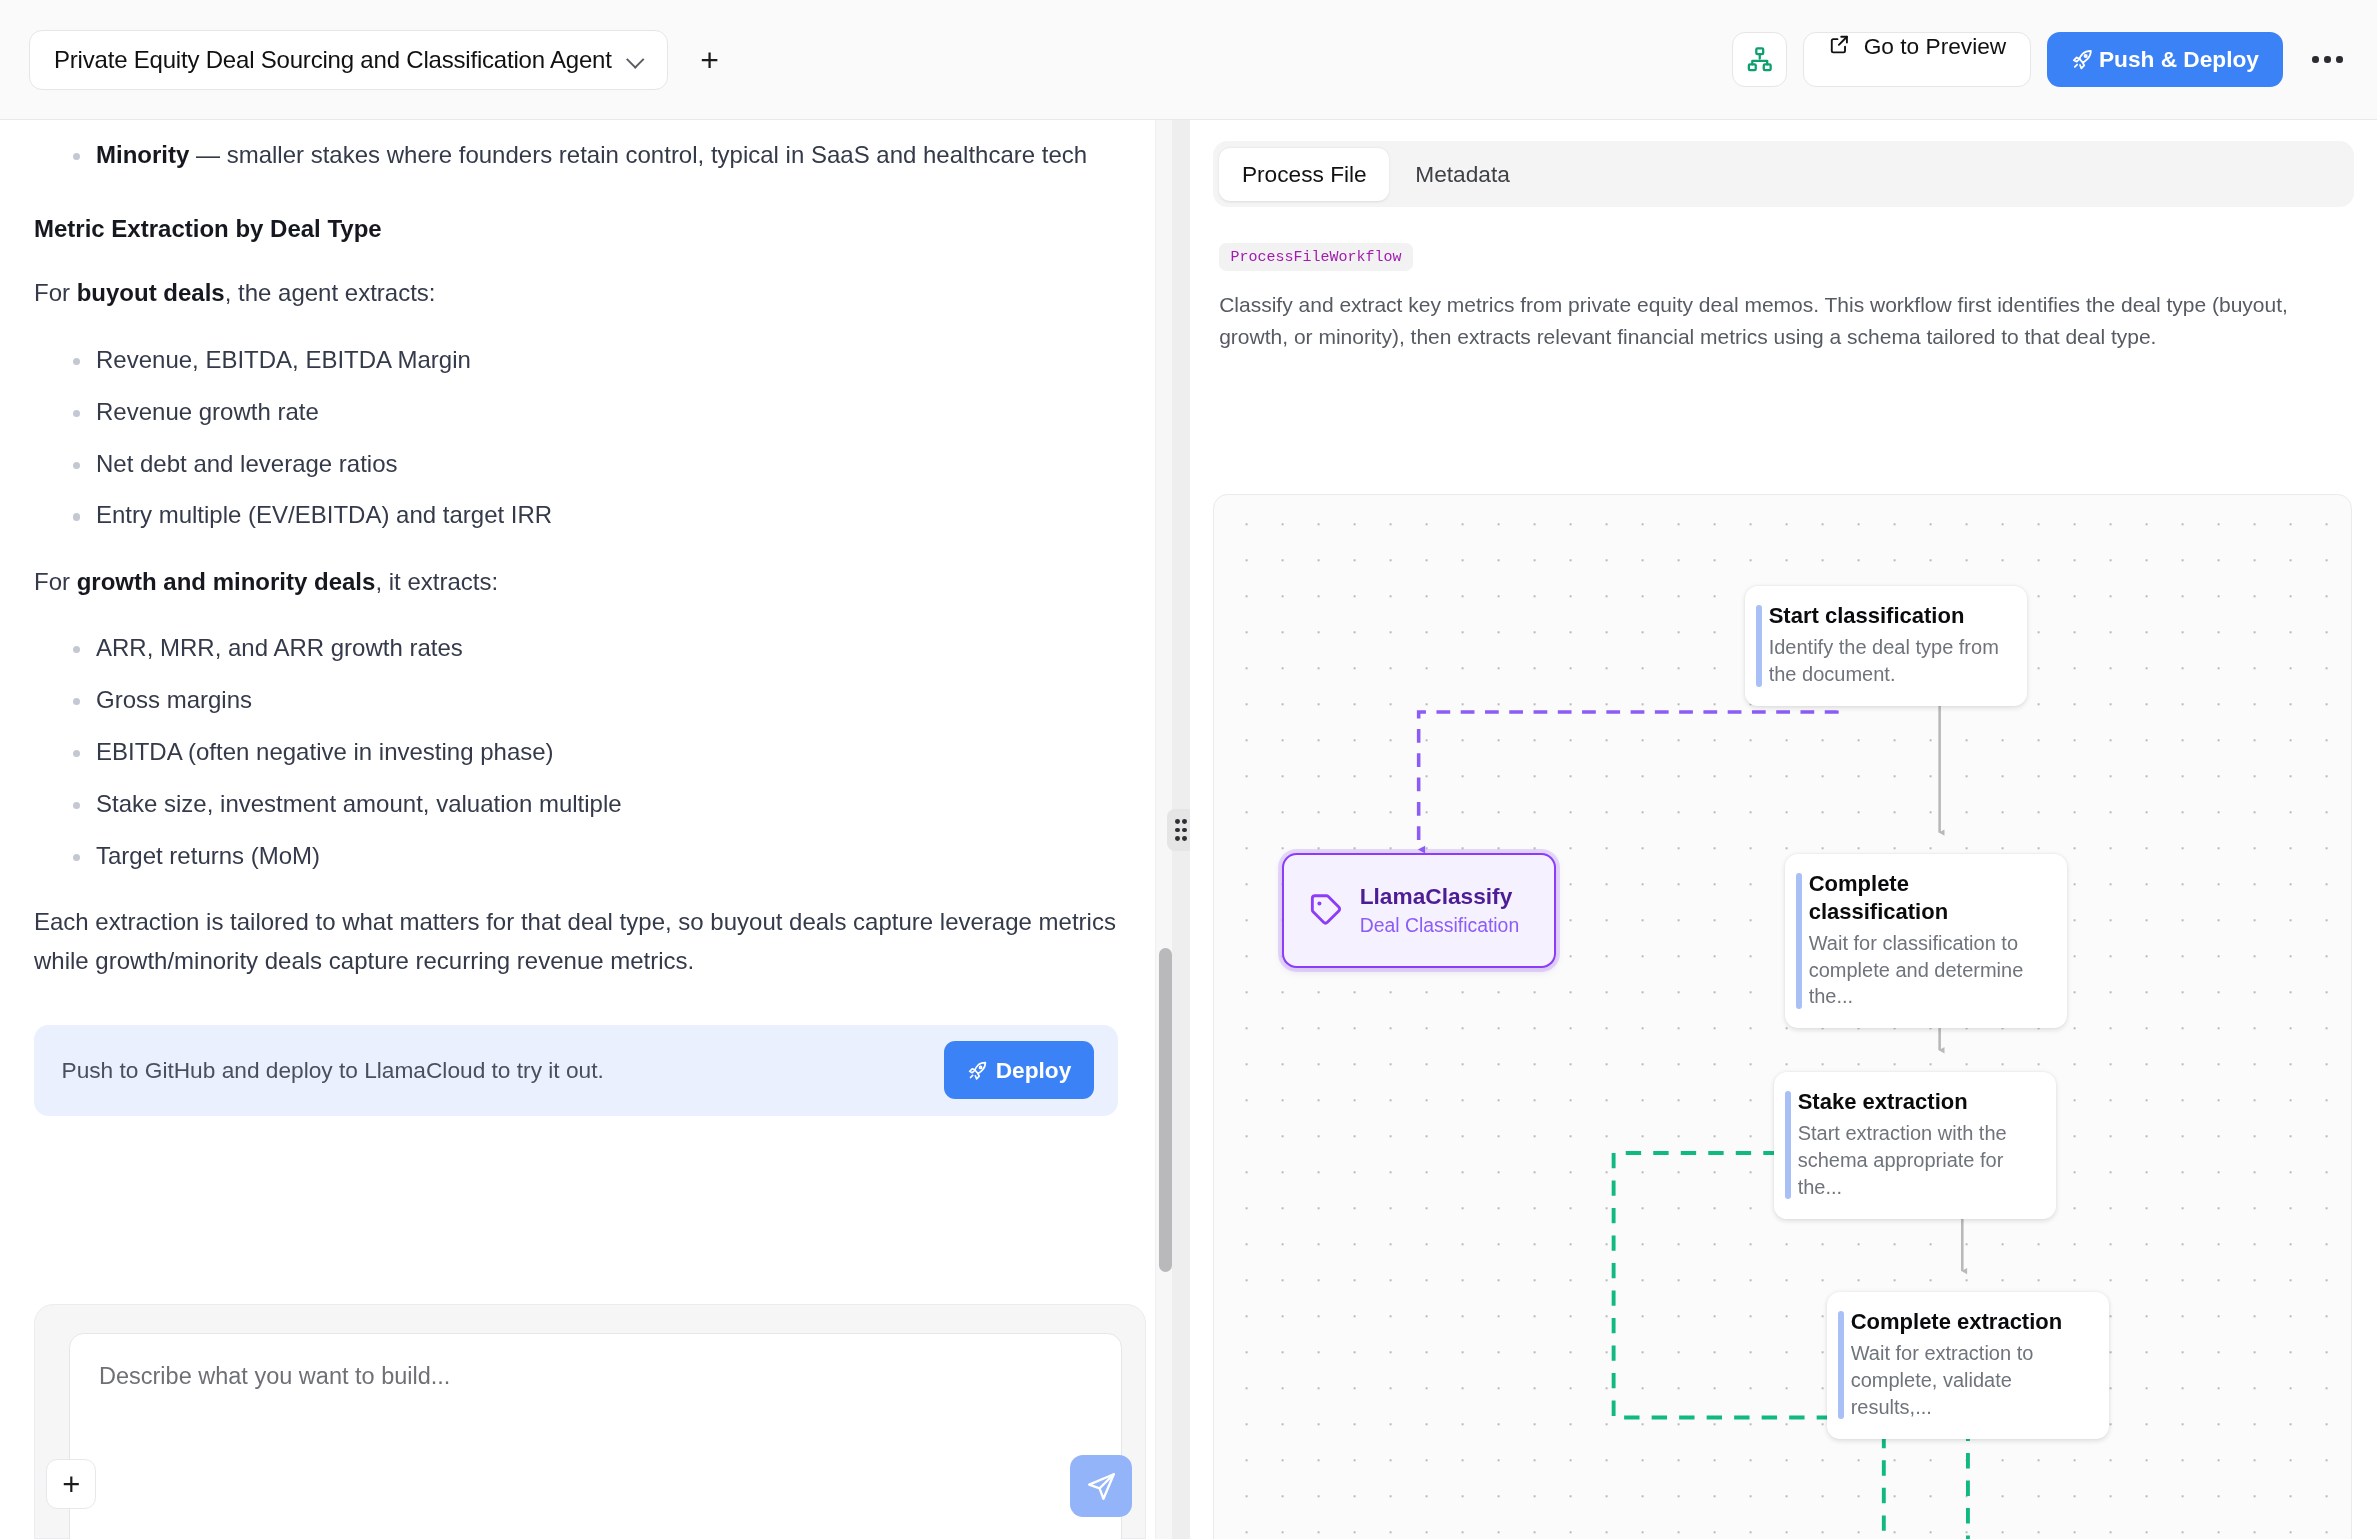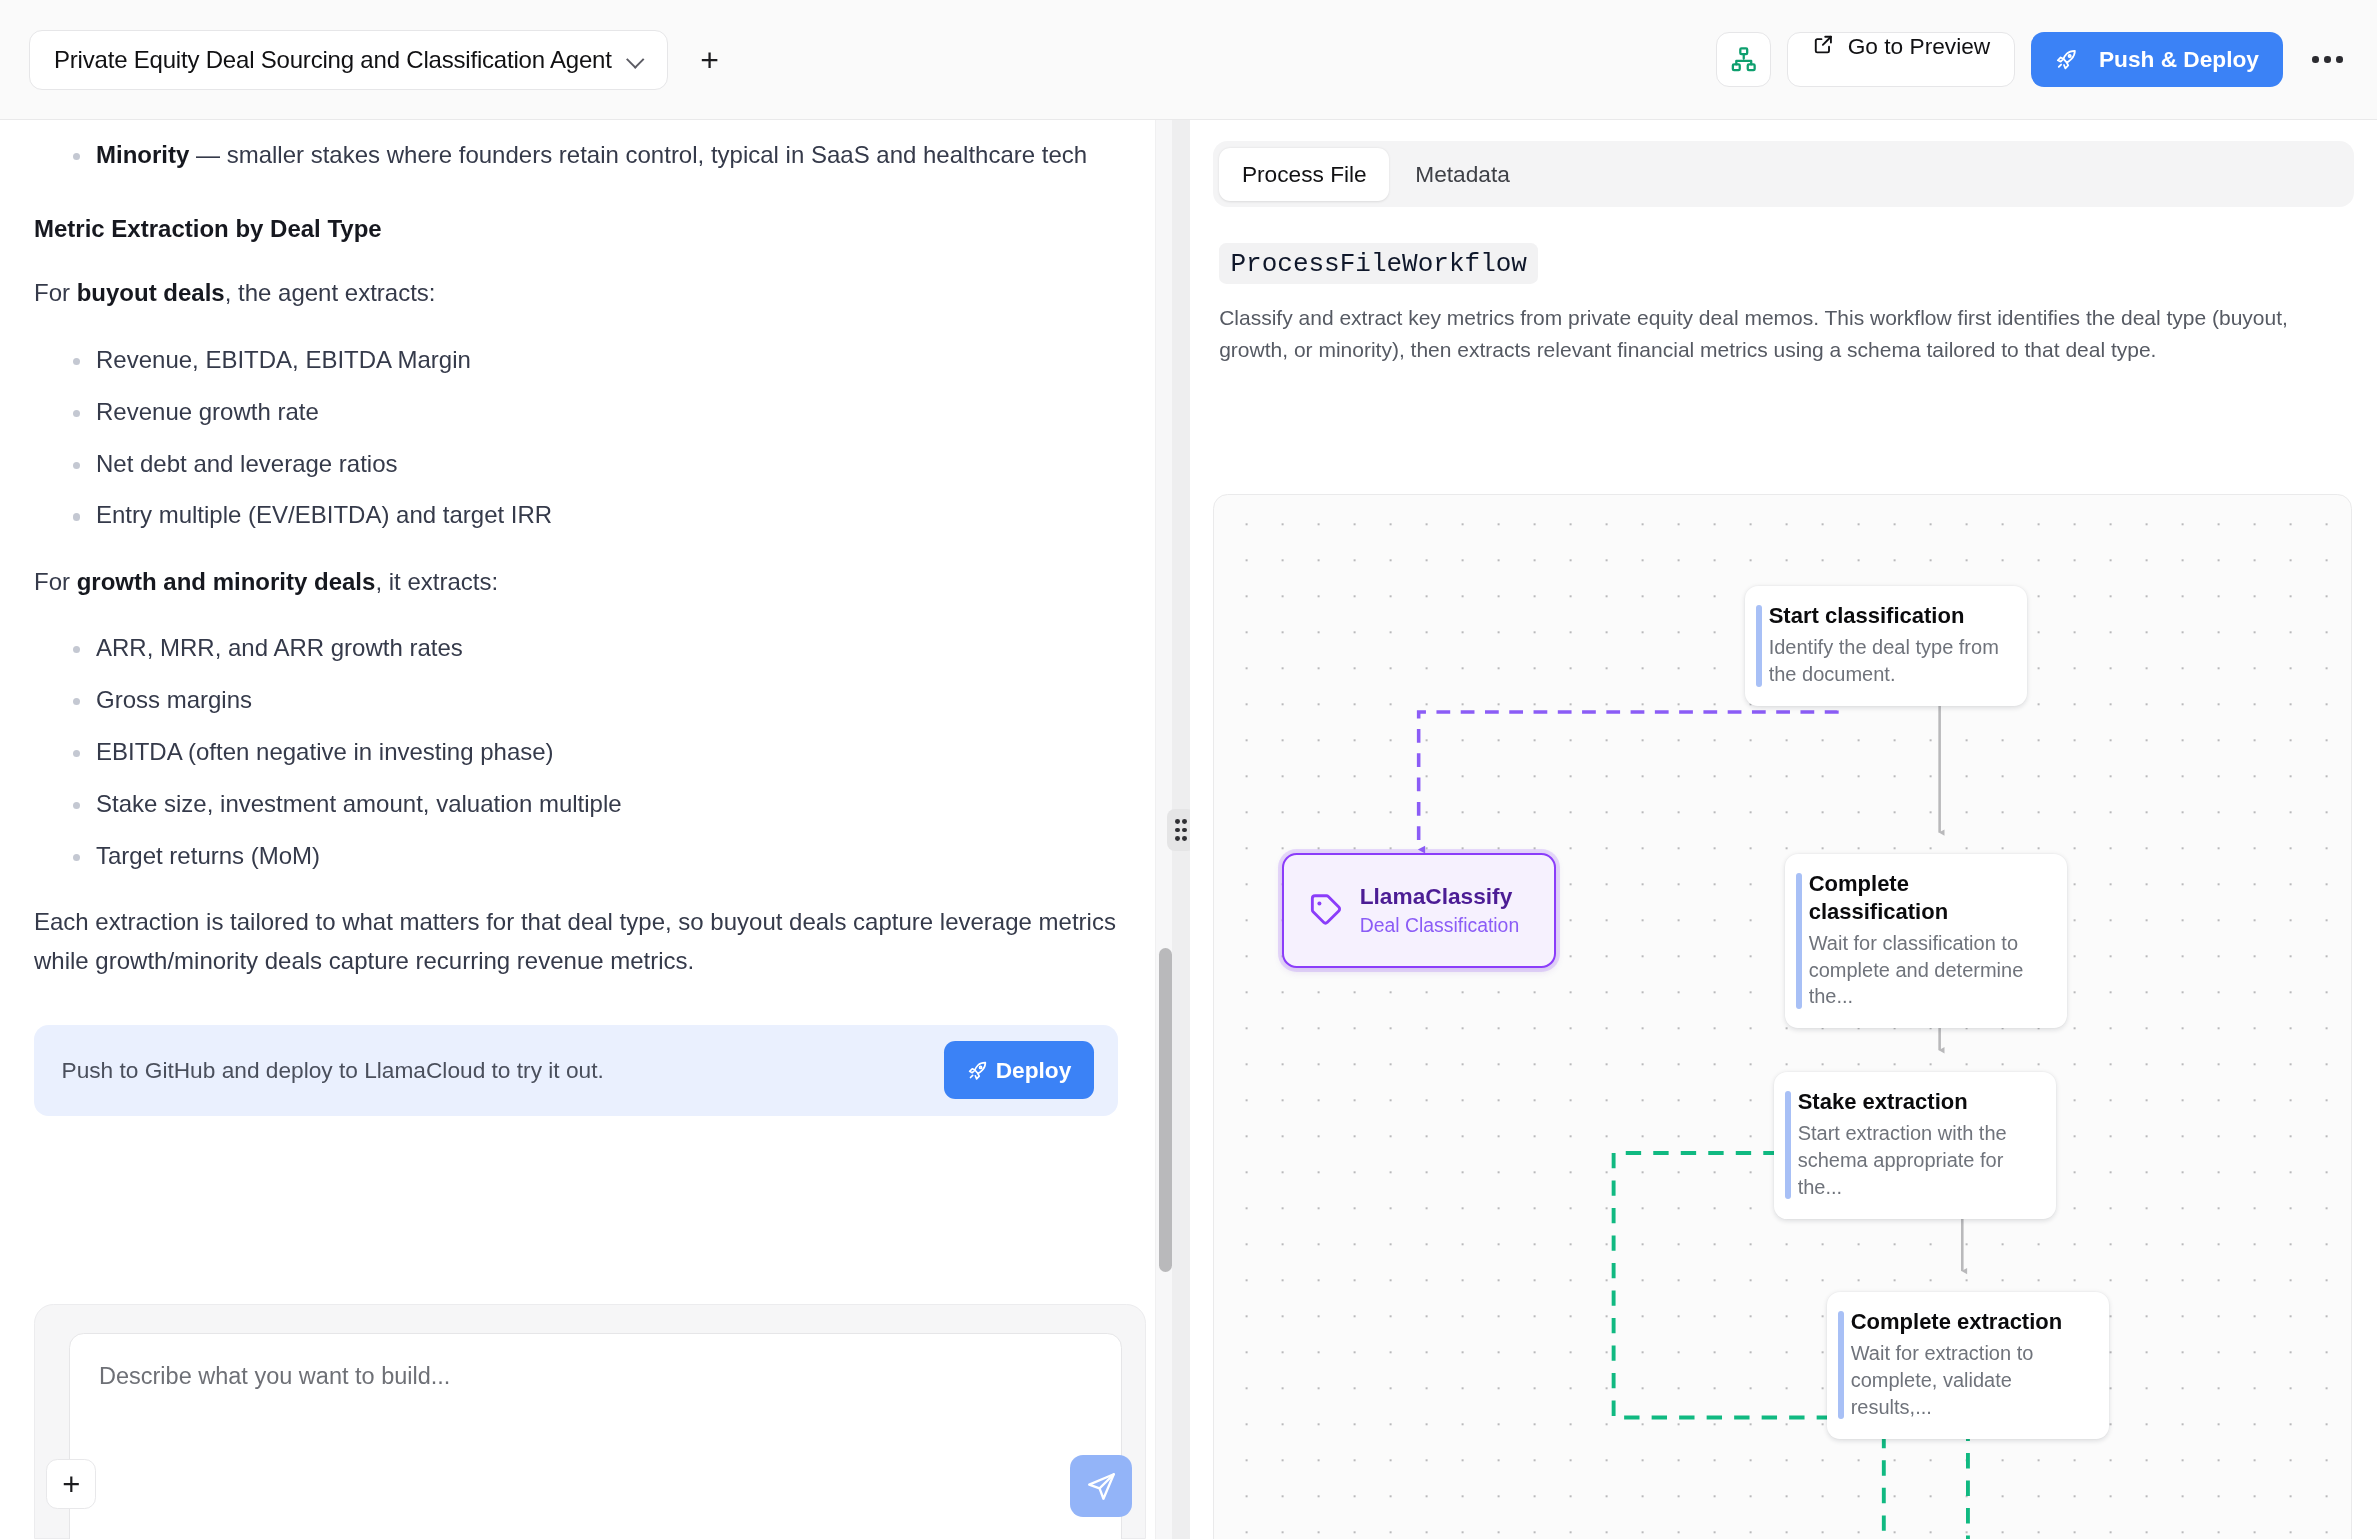--- a/index.html
+++ b/index.html
@@ -39,21 +39,21 @@
     width: 55px; height: 55px; border-radius: 13px; background: #fff;
     border: 0.8px solid #e6e6e8; display: flex; align-items: center; justify-content: center;
   }
   .btn-outline {
     height: 55px; border-radius: 13px; background: #fff; border: 0.8px solid #e6e6e8;
     display: flex; align-items: flex-start; gap: 13px; padding: 0 24px;
     font-size: 22.7px; color: #111113; white-space: nowrap;
   }
   .btn-primary {
     height: 55px; border-radius: 13px; background: #3b82f6; border: none;
-    display: flex; align-items: center; gap: 21px; padding: 0 24px;
+    display: flex; align-items: center; gap: 5px; padding: 0 24px;
     font-size: 22.7px; color: #ffffff; font-weight: 600; white-space: nowrap;
   }
   .dots-btn {
     width: 44px; height: 44px; display: flex; align-items: center; justify-content: center;
     gap: 5.7px; margin-left: 6.5px;
   }
   .dots-btn i { width: 6.5px; height: 6.5px; border-radius: 50%; background: #2b2b30; display:block; }
 
   
   .left-pane {
@@ -144,21 +144,21 @@
   }
   .tab {
     height: 53px; border-radius: 11.3px; padding: 0 22.7px;
     display: flex; align-items: center; font-size: 22.7px; color: #3f4147;
   }
   .tab.active { background: #ffffff; color: #111113; box-shadow: 0 0.8px 2.4px rgba(0,0,0,.10); font-weight: 500; }
 
   .wf-chip {
     display: inline-block; margin: 36px 0 0 6.5px; padding: 5.7px 11.3px;
     background: #f2f2f3; border-radius: 7.3px;
-    font-family: "Liberation Mono", monospace; font-size: 26px; color: #0f172a;
+    font-family: "Liberation Mono", monospace; font-size: 15px; color: #a21caf;
   }
   .wf-desc {
     margin: 18px 6.5px 0 6.5px; font-size: 21px; line-height: 1.5; color: #565a63;
   }
 
   .canvas {
     position: absolute; left: 22.7px; top: 374px; width: 1139px; height: 1159px;
     background: #fbfbfb; border: 0.8px solid #eaeaeb; border-radius: 14.6px;
     overflow: hidden;
     background-image: radial-gradient(#b9b9bb 1.3px, transparent 1.4px);

